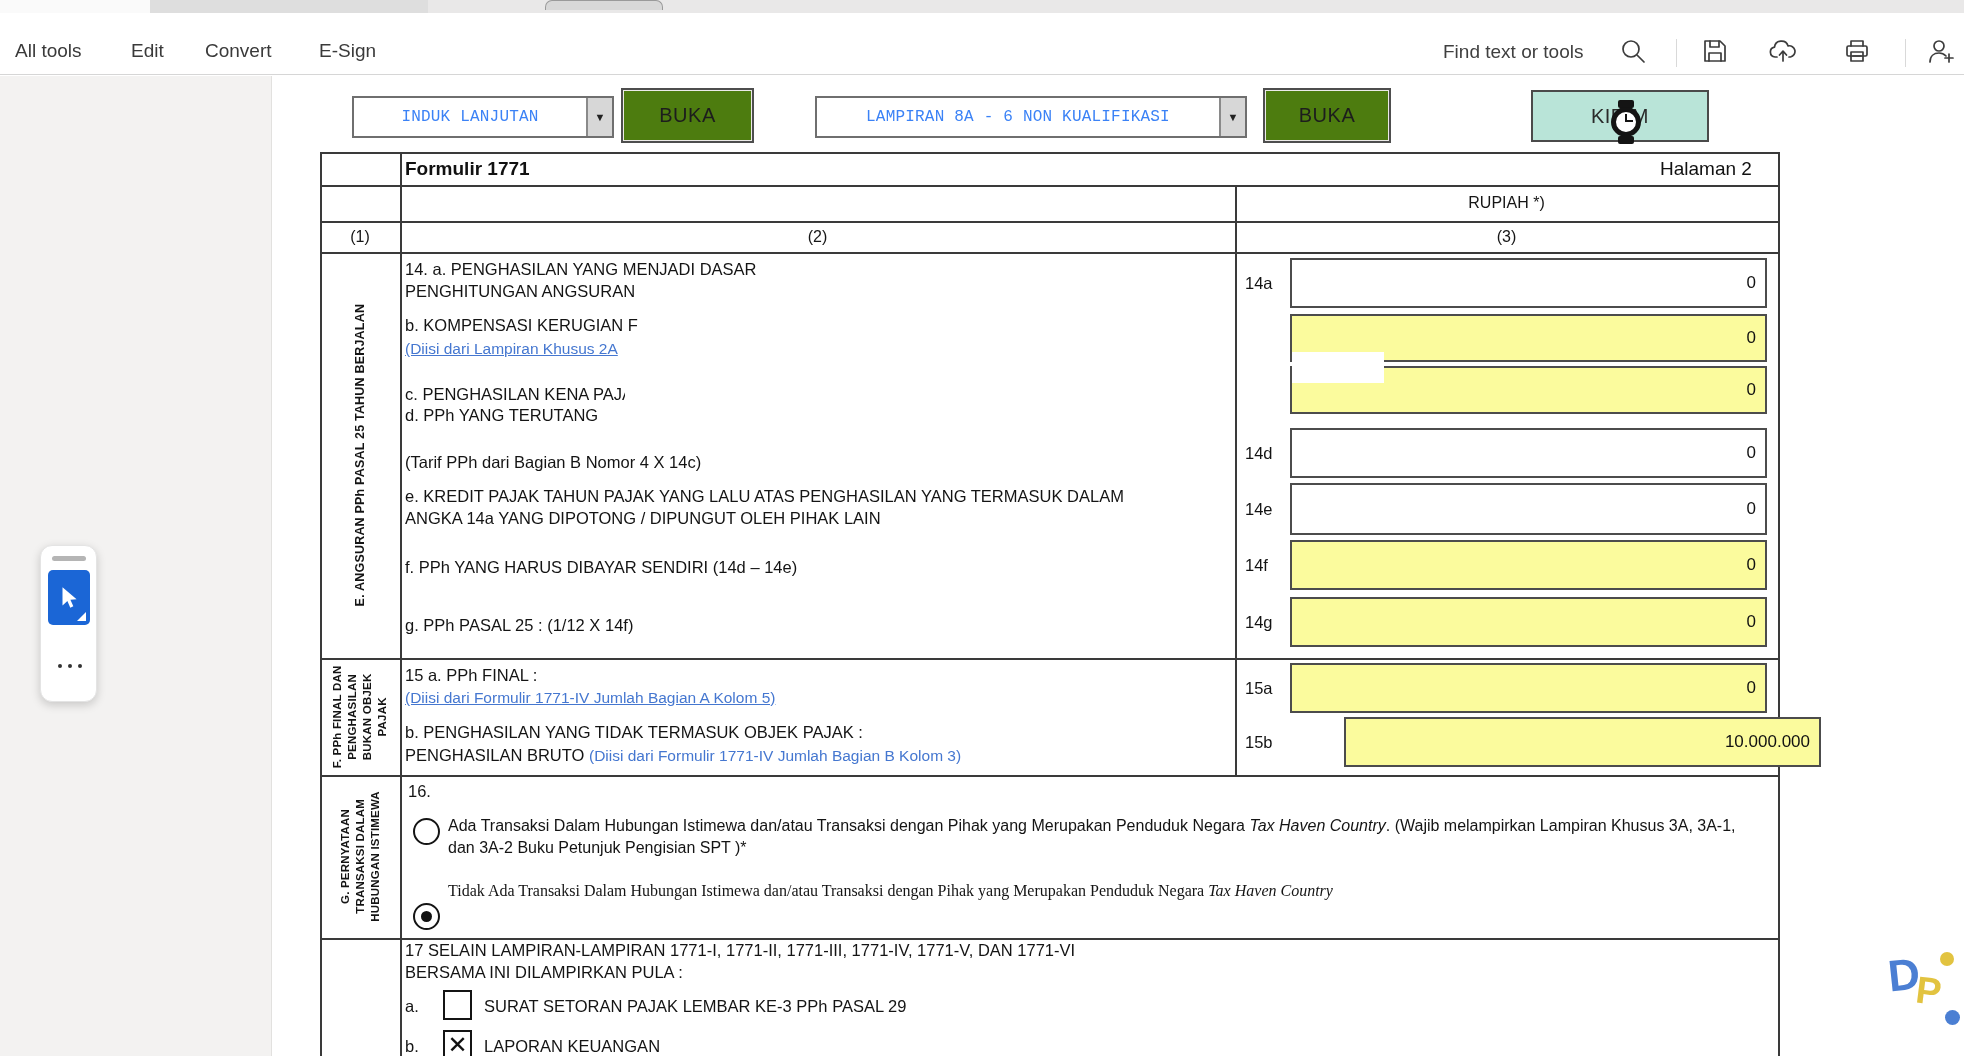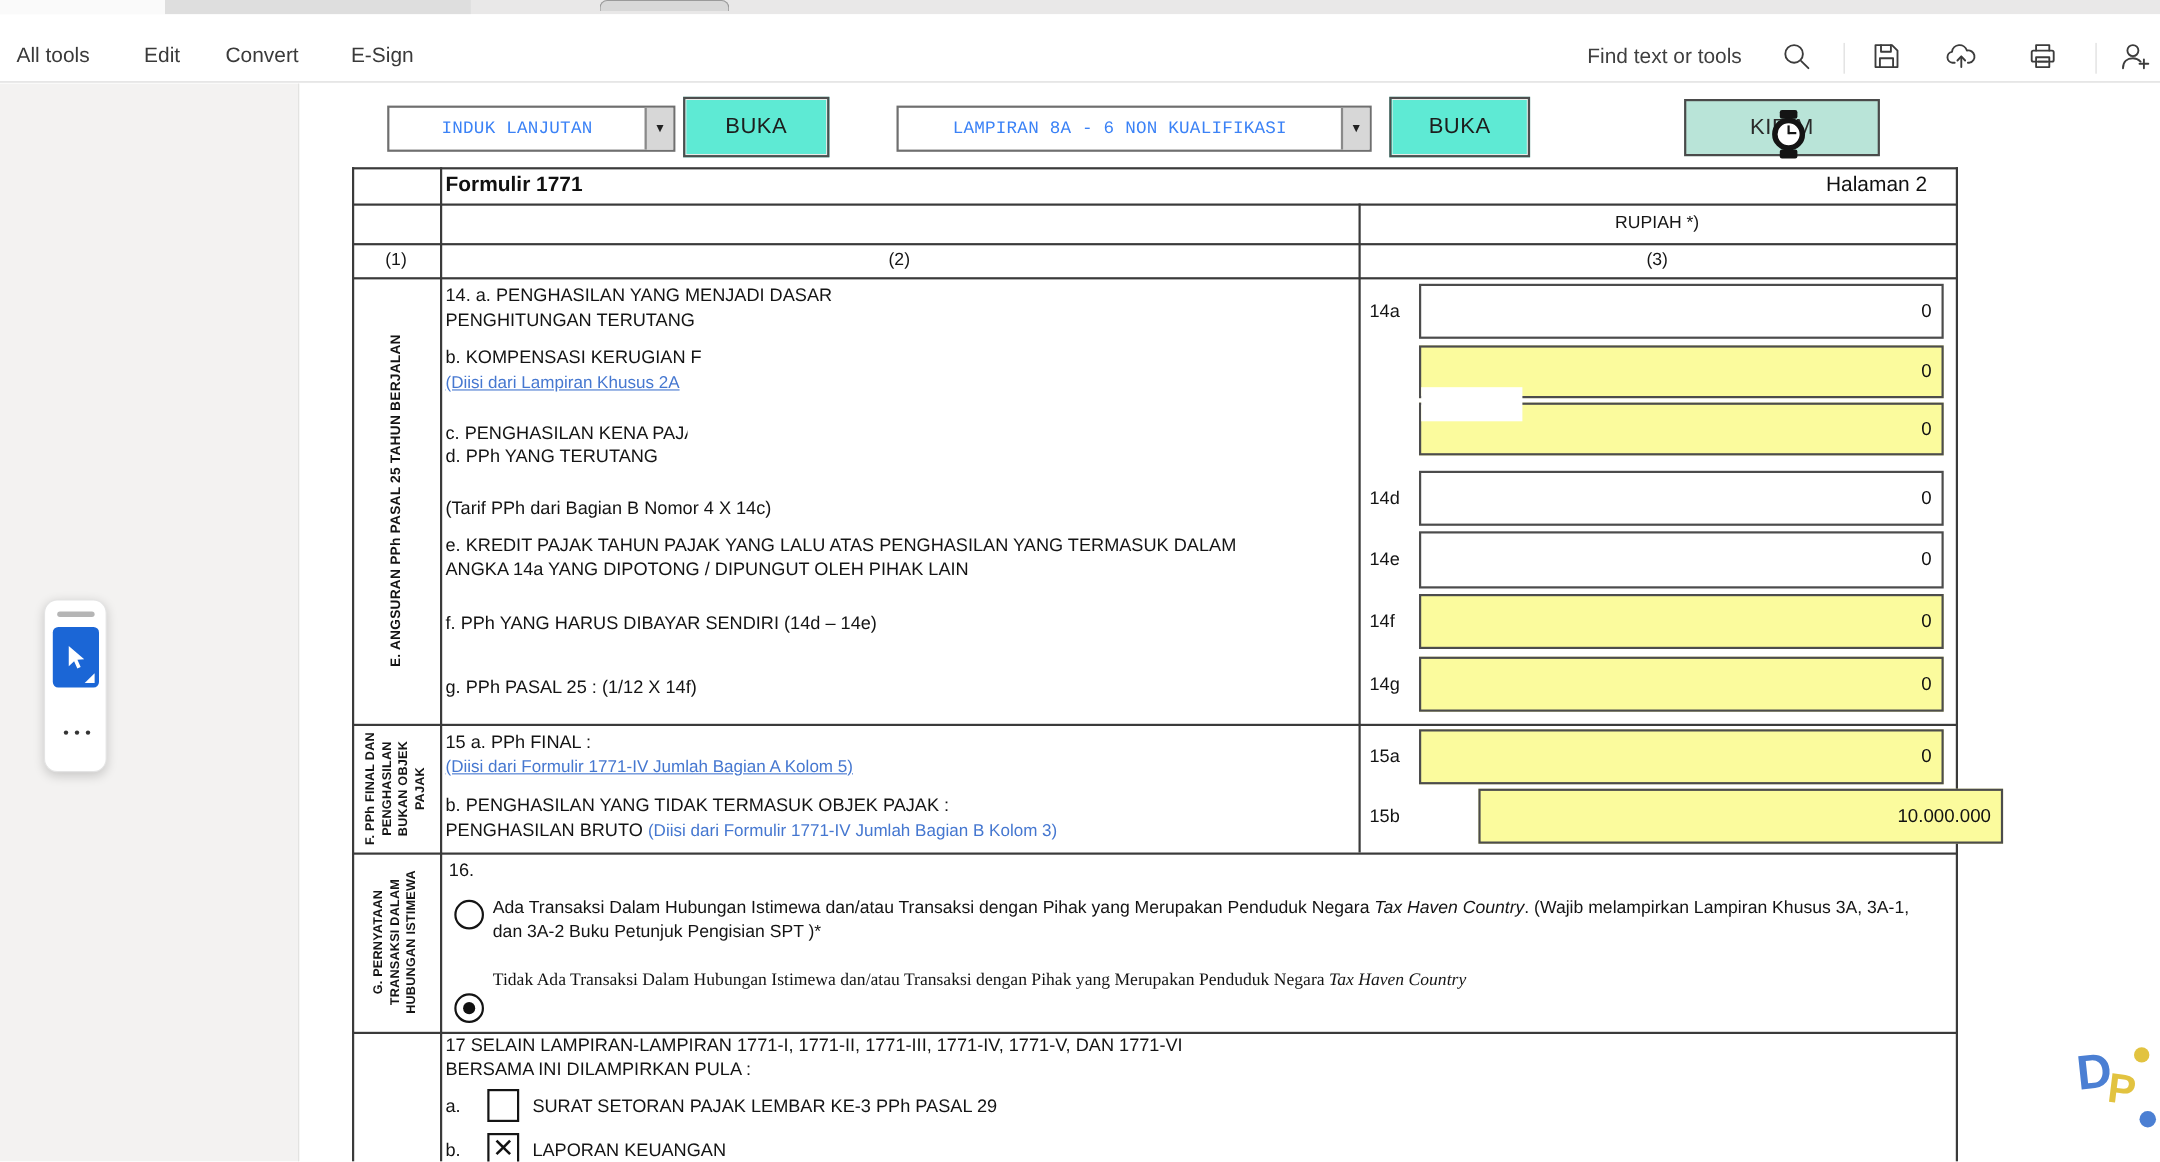--- a/index.html
+++ b/index.html
@@ -22,21 +22,21 @@
   .tb-divider { top:26px; width:1px; height:28px; background:#d9d9d9; }
 
   
   .page-bg { left:0; top:76px; width:1964px; height:980px; background:#ffffff; }
   .left-gutter { left:0; top:76px; width:272px; height:980px; background:#f3f2f1; border-right:1px solid #e2e1df; }
 
   
   .selectbox { height:42px; background:#fff; border:2px solid #6f6f6f; display:flex; align-items:stretch; }
   .selectbox .sel-text { flex:1; display:flex; align-items:center; justify-content:center; font-size:16px; color:#3b82f6; letter-spacing:.2px;font-family:Liberation Mono, monospace; }
   .selectbox .sel-arrow { width:26px; background:#d7d7d7; border-left:2px solid #8a8a8a; display:flex; align-items:center; justify-content:center; font-size:11px; color:#222; }
-  .pushbtn { background:#5eead4; border:2px solid #4e4e4e; box-shadow:inset 0 0 0 1px #eceae8; display:flex; align-items:center; justify-content:center; font-size:20px; color:#1d1d1d; letter-spacing:.5px; }
+  .pushbtn { background:#4d7c0f; border:2px solid #4e4e4e; box-shadow:inset 0 0 0 1px #eceae8; display:flex; align-items:center; justify-content:center; font-size:20px; color:#1d1d1d; letter-spacing:.5px; }
   .kirimbtn { background:#b9e4d8; border:2px solid #4a4a4a; display:flex; align-items:center; justify-content:center; font-size:20px; color:#2a2a2a; letter-spacing:.5px; }
 
   
   .watch { width:36px; height:50px; }
   .watch .band { position:absolute; left:10px; width:16px; height:8px; background:#141414; border-radius:2px; }
   .watch .face { position:absolute; left:3px; top:9px; width:30px; height:30px; background:#fff; border:5px solid #141414; border-radius:50%; }
   .watch .hand-v { position:absolute; left:17px; top:16px; width:2px; height:8px; background:#141414; }
   .watch .hand-h { position:absolute; left:18px; top:22px; width:7px; height:2px; background:#141414; }
 
   
@@ -173,21 +173,21 @@
 <div class="abs colhead" style="left:1235px; top:194px; width:543px;">RUPIAH *)</div>
 <div class="abs colhead" style="left:320px; top:228px; width:80px;">(1)</div>
 <div class="abs colhead" style="left:400px; top:228px; width:835px;">(2)</div>
 <div class="abs colhead" style="left:1235px; top:228px; width:543px;">(3)</div>
 
 <div class="abs vwrap" style="left:320px; top:253px; width:80px; height:405px;">
   <div class="vtext" style="width:380px;">E. ANGSURAN PPh PASAL 25 TAHUN BERJALAN</div>
 </div>
 
 <div class="abs lbl" style="left:405px; top:260px;">14. a. PENGHASILAN YANG MENJADI DASAR</div>
-<div class="abs lbl" style="left:405px; top:282px;">PENGHITUNGAN TERUTANG</div>
+<div class="abs lbl" style="left:405px; top:282px;">PENGHITUNGAN ANGSURAN</div>
 <div class="abs numlab" style="left:1245px; top:258px; height:50px;">14a</div>
 <div class="abs field" style="left:1290px; top:258px; width:477px; height:50px;">0</div>
 
 <div class="abs lbl" style="left:405px; top:316px;">b. KOMPENSASI KERUGIAN FISKAL</div>
 <div class="abs link u" style="left:405px; top:340px;">(Diisi dari Lampiran Khusus 2A</div>
 <div class="abs field yellow" style="left:1290px; top:314px; width:477px; height:48px;">0</div>
 
 <div class="abs lbl" style="left:405px; top:385px;">c. PENGHASILAN KENA PAJAK</div>
 <div class="abs field yellow" style="left:1290px; top:366px; width:477px; height:48px;">0</div>
 

